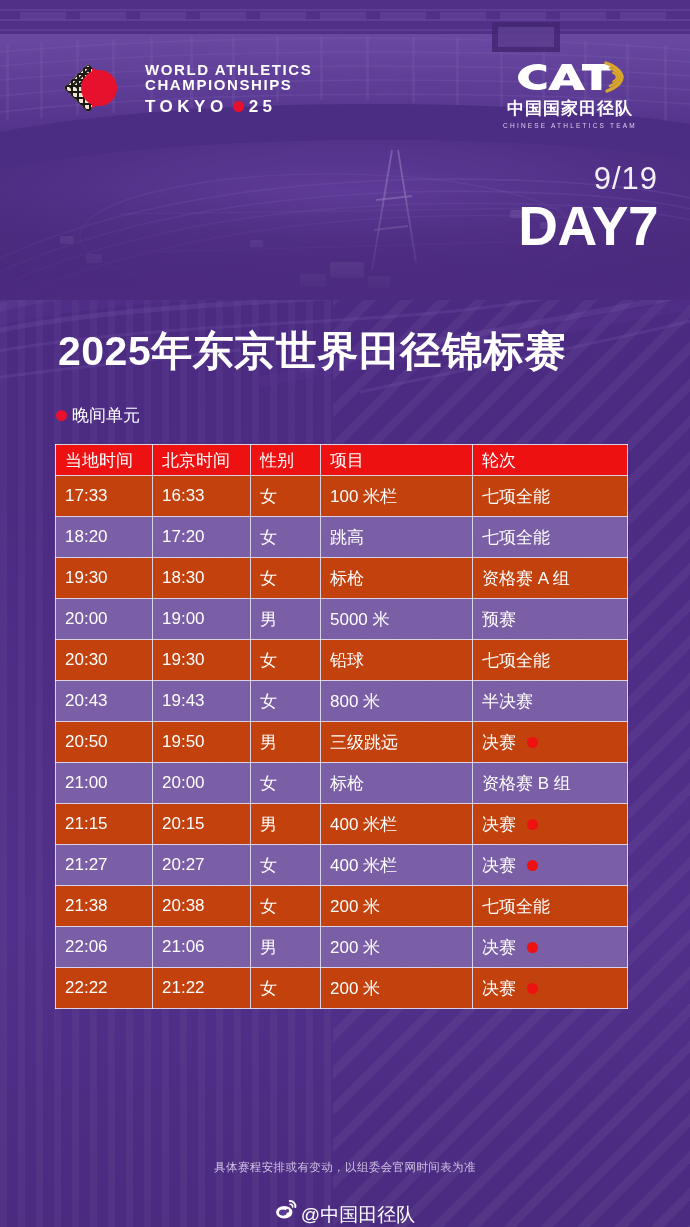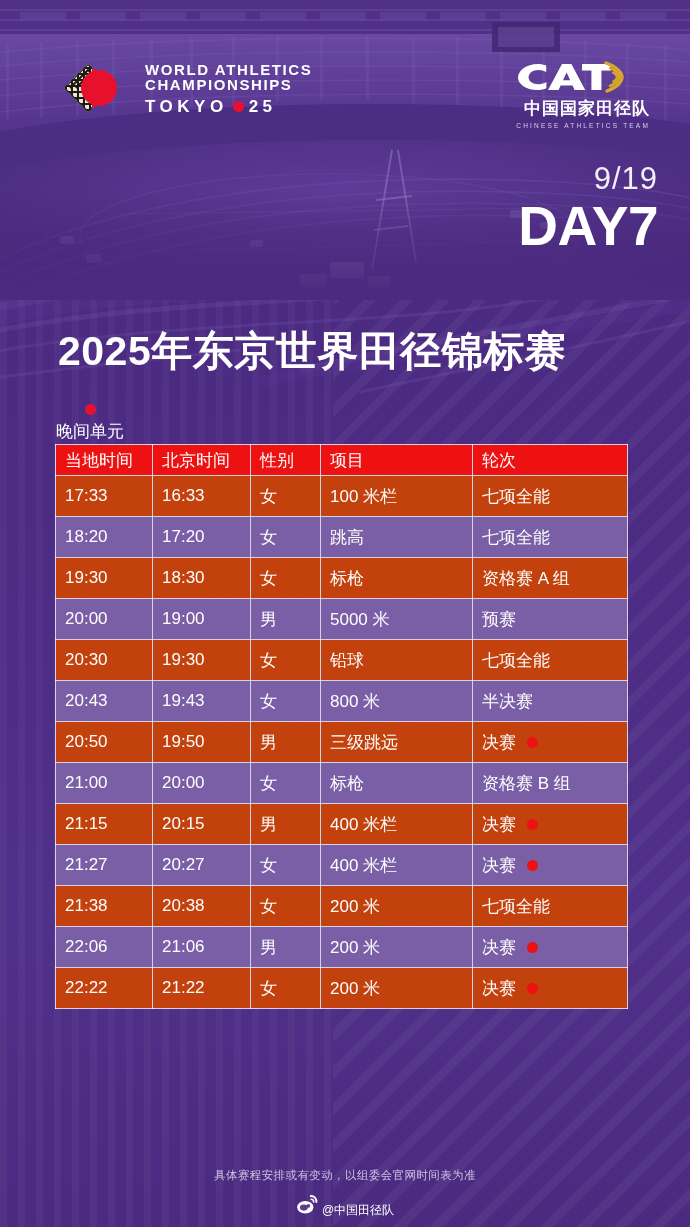--- a/index.html
+++ b/index.html
@@ -83,21 +83,21 @@
   .wa-l3 {
     display: flex; align-items: center; gap: 5px;
     color: #ffffff; font-weight: 700; font-size: 17px; letter-spacing: 4.5px;
     margin-top: 6px;
   }
   .wa-dot { width: 11px; height: 11px; border-radius: 50%; background: #e8112d; display: inline-block; flex: 0 0 auto; }
 
   
   .cat-logo {
     position: absolute; right: 40px; top: 58px;
-    width: 160px; text-align: right;
+    width: 160px; text-align: center;
   }
   .cat-mark { height: 36px; display: block; margin: 0 auto; }
   .cat-cn {
     color: #ffffff; font-weight: 700; font-size: 17px;
     letter-spacing: 1px; margin-top: 3px; white-space: nowrap;
   }
   .cat-en {
     color: #d9cfe8; font-size: 6.5px; letter-spacing: 2.2px;
     margin-top: 2px; white-space: nowrap;
   }
@@ -115,21 +115,21 @@
   }
 
   
   .main-title {
     position: absolute; left: 58px; top: 324px;
     color: #ffffff; font-size: 41px; font-weight: 800;
     letter-spacing: 0.5px; white-space: nowrap;
   }
   .section-label {
     position: absolute; left: 56px; top: 404px;
-    display: flex; align-items: center; gap: 5px; flex-direction: column;
+    display: flex; align-items: center; gap: 5px;
   }
   .section-dot { width: 11px; height: 11px; border-radius: 50%; background: #e8112d; flex: 0 0 auto; }
   .section-text { color: #ffffff; font-size: 17px; font-weight: 400; }
 
   
   .sched-wrap {
     position: absolute; left: 55px; top: 444px;
     width: 572px;
   }
   table.sched {
@@ -163,28 +163,28 @@
   .col-event  { width: 152px; }
   .col-round  { width: 155px; }
 
   .round-cell { display: flex; align-items: center; gap: 11px; }
   .final-dot { width: 11px; height: 11px; border-radius: 50%; background: #ee1111; flex: 0 0 auto; }
 
   
   .footer-note {
     position: absolute; left: 0; right: 0; top: 1160px;
     text-align: center;
-    color: #cfc2e2; font-size: 11.5px; letter-spacing: .4px; margin-top: 8px;
+    color: #cfc2e2; font-size: 11.5px; letter-spacing: .4px;
   }
   .footer-handle {
     position: absolute; left: 0; right: 0; top: 1190px;
     display: flex; align-items: center; justify-content: center; gap: 4px;
   }
   .weibo-icon { width: 22px; height: 19px; flex: 0 0 auto; }
-  .handle-text { color: #ffffff; font-size: 12px; font-weight: 400; margin-top: 12px; }
+  .handle-text { color: #ffffff; font-size: 19px; font-weight: 400; margin-top: 12px; }
 </style>
 </head>
 <body>
 
 <div id="poster">
 
   <div class="bg-base"></div>
   <div class="bg-vstripes"></div>
   <div class="bg-dstripes"></div>
   <svg class="bg-brush" viewBox="0 0 690 200" preserveAspectRatio="none">

